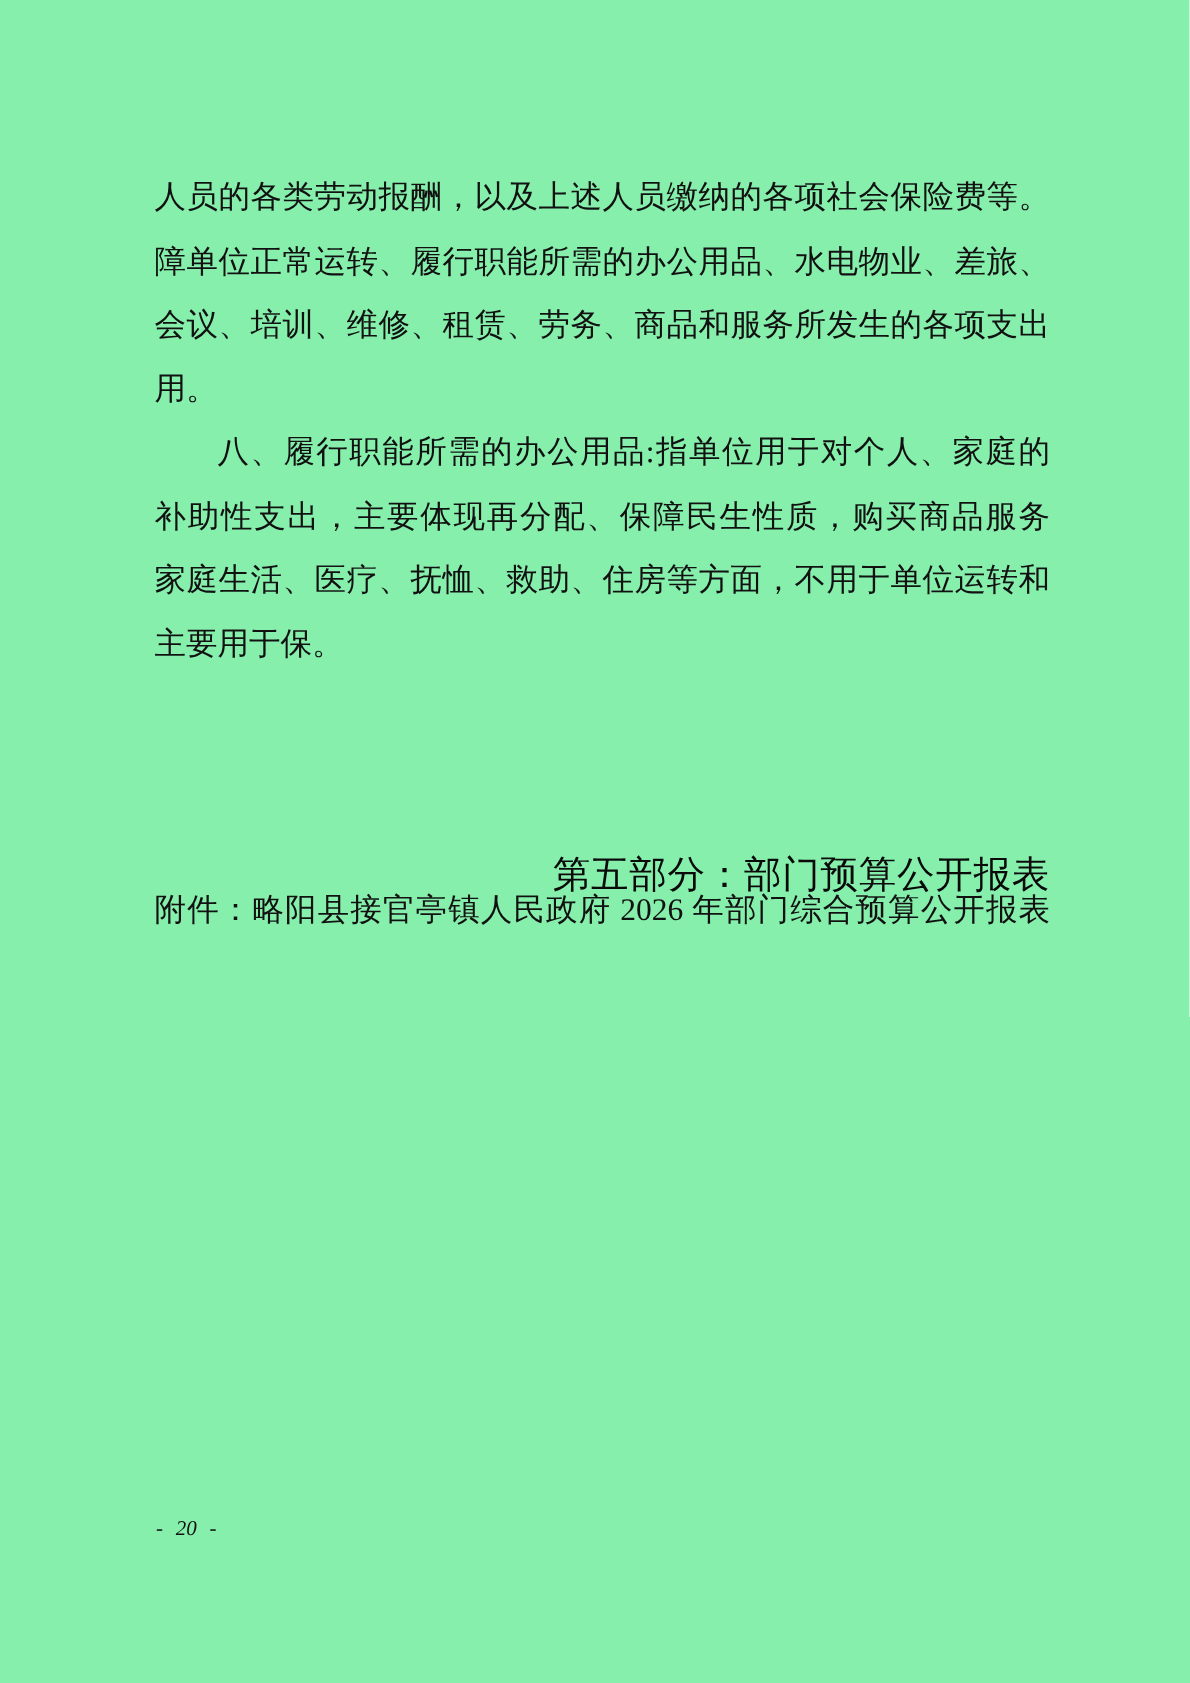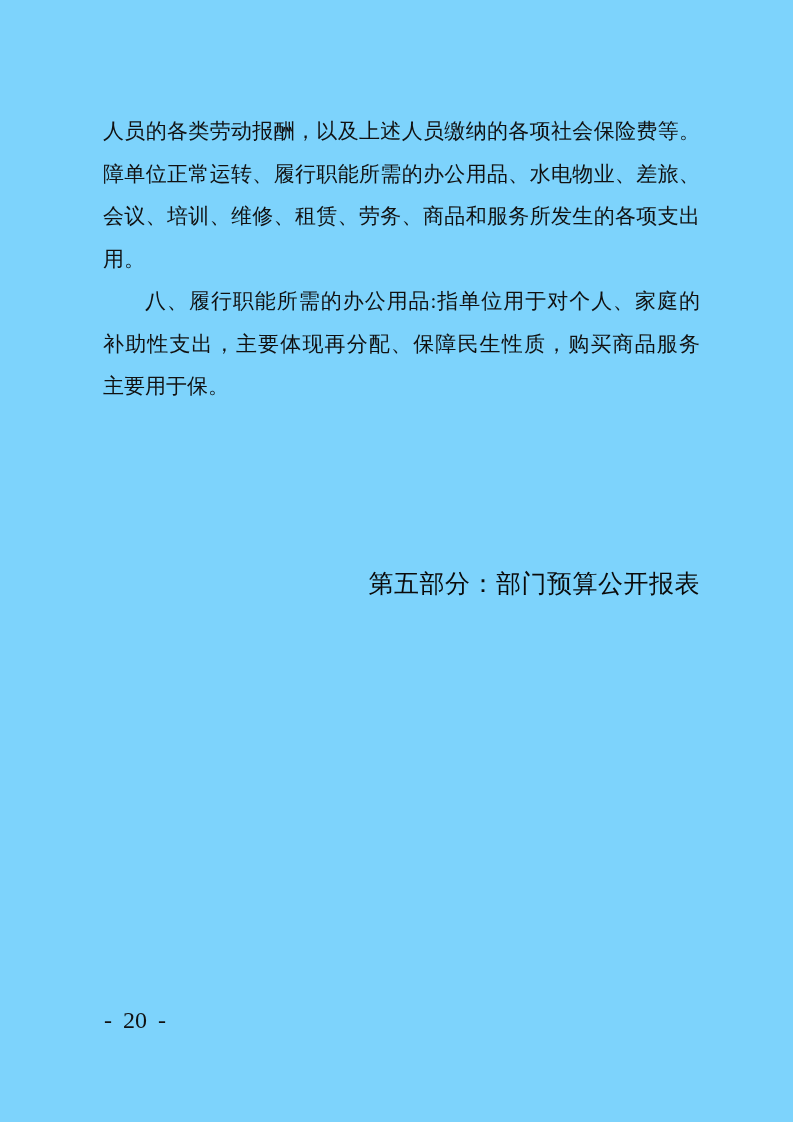--- a/index.html
+++ b/index.html
@@ -4,21 +4,21 @@
 <style>
   html, body {
     margin: 0;
     padding: 0;
     background: #ffffff;
   }
   .page {
     position: relative;
     width: 793px;
     height: 1122px;
-    background: #7dd3fc;
+    background: #86efac;
     overflow: hidden;
     font-family: "Liberation Serif", "DejaVu Serif", serif;
     color: #111111;
   }
   
   .body-text {
     position: absolute;
     left: 103px;
     top: 110px;
     width: 597px;
@@ -65,38 +65,41 @@
     text-align-last: justify;
     text-justify: inter-character;
     color: #111111;
   }
   .page-number {
     position: absolute;
     left: 104px;
     top: 1006px;
     height: 28px;
     line-height: 28px;
-    font-size: 24px;
+    font-size: 14px;
     word-spacing: 5px;
     color: #111111;
+    font-style: italic;
   }
 </style>
 </head>
 <body>
 
 <div class="page">
 
   <div class="body-text">
     <div class="line fill">人员的各类劳动报酬，以及上述人员缴纳的各项社会保险费等。</div>
     <div class="line fill">障单位正常运转、履行职能所需的办公用品、水电物业、差旅、</div>
     <div class="line fill">会议、培训、维修、租赁、劳务、商品和服务所发生的各项支出</div>
     <div class="line">用。</div>
     <div class="line fill indent">八、履行职能所需的办公用品:指单位用于对个人、家庭的</div>
     <div class="line fill">补助性支出，主要体现再分配、保障民生性质，购买商品服务</div>
+    <div class="line fill">家庭生活、医疗、抚恤、救助、住房等方面，不用于单位运转和</div>
     <div class="line">主要用于保。</div>
   </div>
 
   <div class="section-heading">第五部分：部门预算公开报表</div>
 
+  <div class="attachment-line">附件：略阳县接官亭镇人民政府 2026 年部门综合预算公开报表</div>
 
   <div class="page-number">- 20 -</div>
 
 </div>
 
 </body></html>

